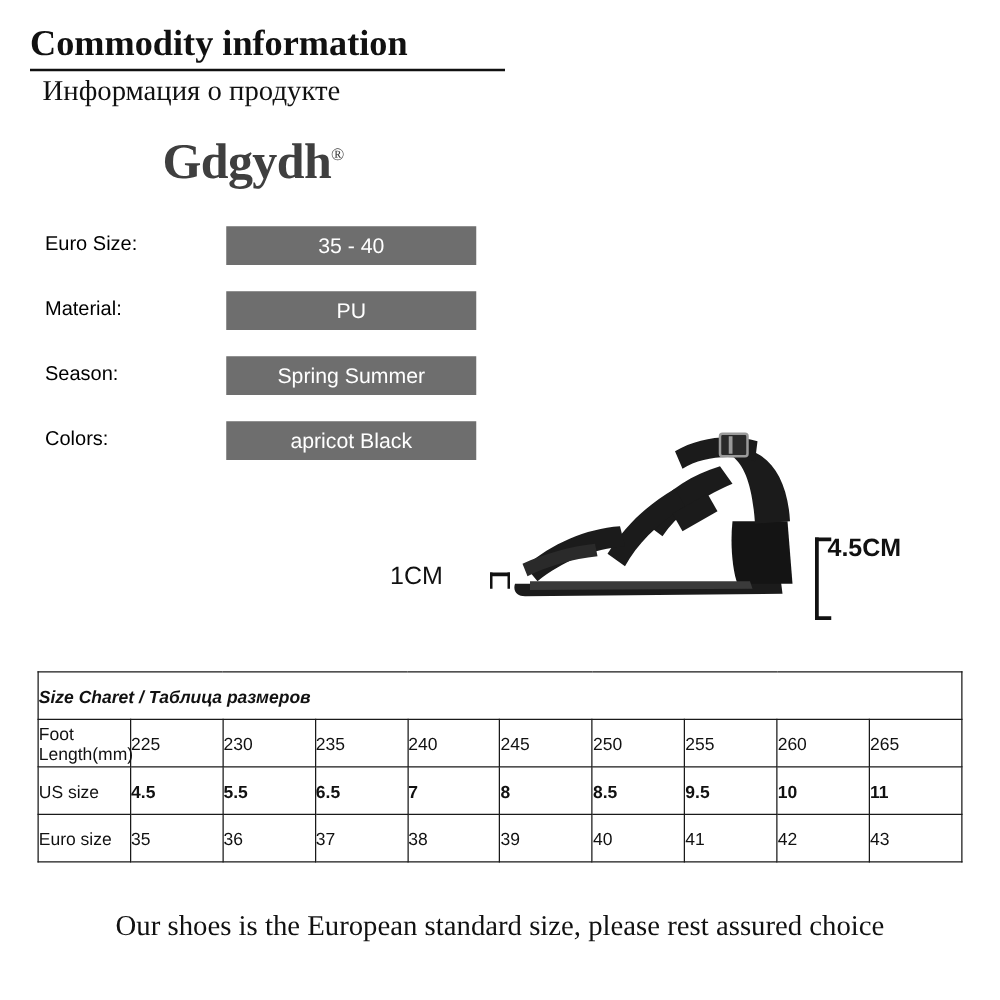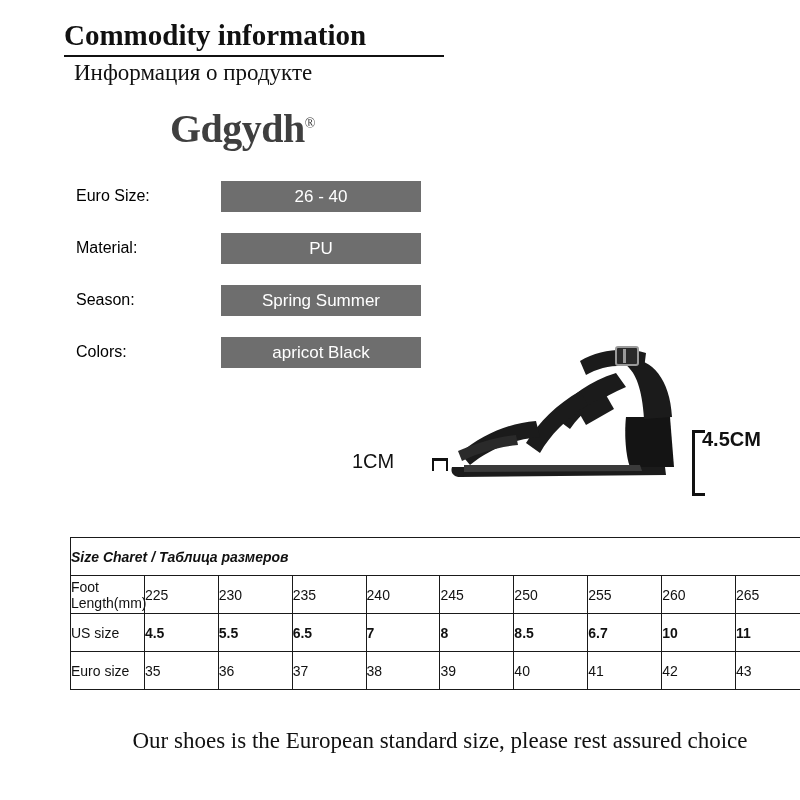--- a/index.html
+++ b/index.html
@@ -13,21 +13,20 @@
     font-family: "Liberation Sans", sans-serif;
     color: #1a1a1a;
     overflow: hidden;
     position: relative;
   }
 
   .page {
     position: relative;
     width: 664px;
     height: 800px;
-    margin-left: 40px;
   }
 
   
   .header {
     position: absolute;
     left: 24px;
     top: 20px;
     width: 752px;
   }
   .title-en {
@@ -224,21 +223,21 @@
     <div class="title-ru">Информация о продукте</div>
   </div>
 
   <div class="brand">
     <span>Gdgydh</span><span class="reg">®</span>
   </div>
 
   <div class="specs">
     <div class="spec-row">
       <div class="spec-label">Euro Size:</div>
-      <div class="spec-value">26 - 40</div>
+      <div class="spec-value">35 - 40</div>
     </div>
     <div class="spec-row">
       <div class="spec-label">Material:</div>
       <div class="spec-value">PU</div>
     </div>
     <div class="spec-row">
       <div class="spec-label">Season:</div>
       <div class="spec-value">Spring  Summer</div>
     </div>
     <div class="spec-row">
@@ -295,21 +294,21 @@
         <td>265</td>
       </tr>
       <tr>
         <td class="row-head">US size</td>
         <td class="us-val">4.5</td>
         <td class="us-val">5.5</td>
         <td class="us-val">6.5</td>
         <td class="us-val">7</td>
         <td class="us-val">8</td>
         <td class="us-val">8.5</td>
-        <td class="us-val">6.7</td>
+        <td class="us-val">9.5</td>
         <td class="us-val">10</td>
         <td class="us-val">11</td>
       </tr>
       <tr>
         <td class="row-head">Euro size</td>
         <td>35</td>
         <td>36</td>
         <td>37</td>
         <td>38</td>
         <td>39</td>

